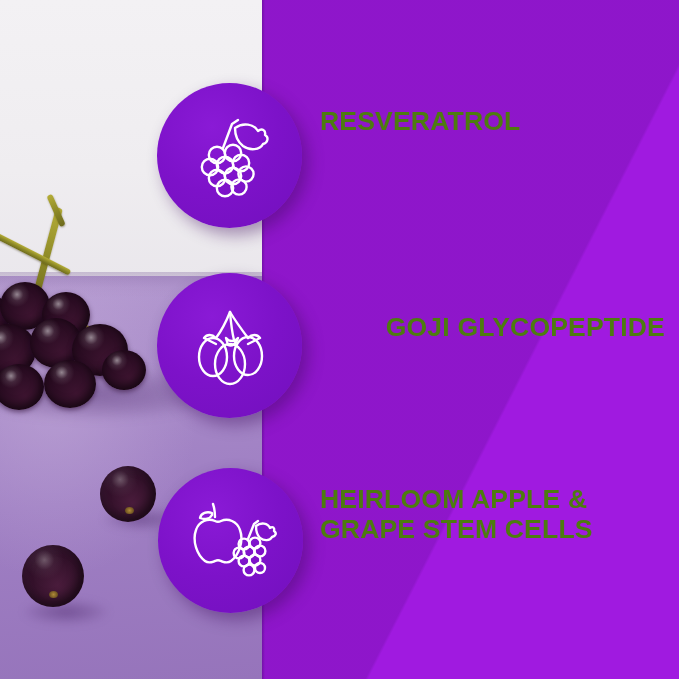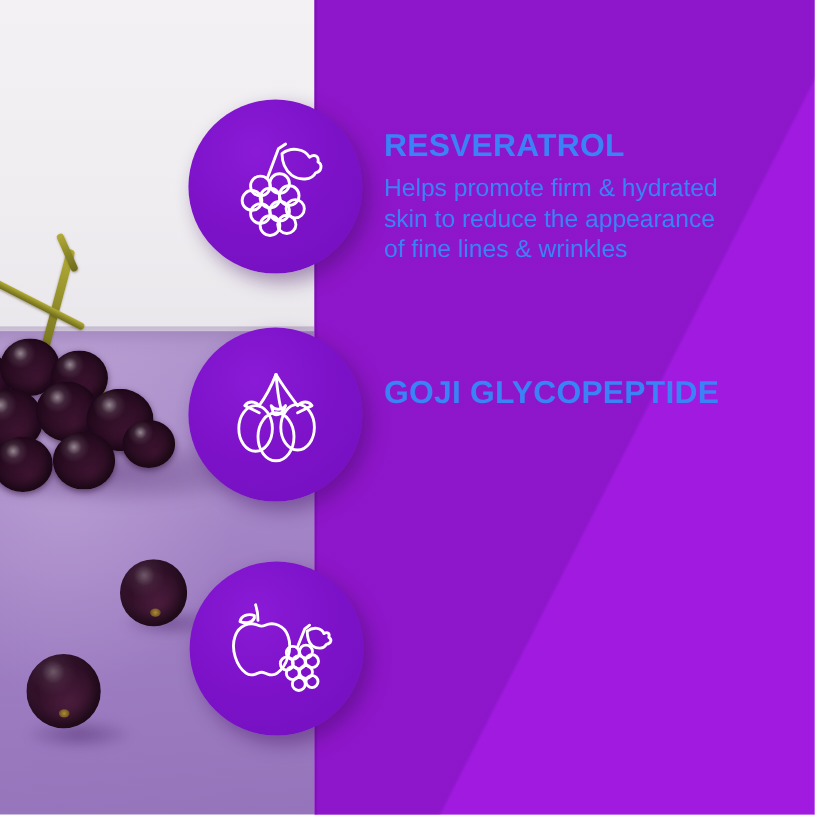--- a/index.html
+++ b/index.html
@@ -150,21 +150,21 @@
     display: flex;
     align-items: center;
     justify-content: center;
   }
   .badge svg { display: block; }
 
   .copy {
     position: absolute;
     left: 320px;
     width: 345px;
-    color: #3b82f6;
+    color: #4d7c0f;
   }
   .headline {
     font-size: 26.5px;
     font-weight: 700;
     letter-spacing: 0.2px;
     line-height: 1.12;
     margin: 0 0 7px 0;
     text-transform: uppercase;
     white-space: pre-line;
   }
@@ -239,44 +239,41 @@
         <circle cx="28" cy="59" r="8.2"></circle>
         <circle cx="35" cy="70" r="8.2"></circle>
         <circle cx="51" cy="68" r="8.2"></circle>
         <circle cx="64" cy="66" r="7.6"></circle>
         <circle cx="43" cy="80" r="8.2"></circle>
         <circle cx="57" cy="79" r="7.6"></circle>
       </svg>
     </div>
     <div class="copy" style="top:107px;">
       <div class="headline">RESVERATROL</div>
-      <div class="body">Helps promote firm &amp; hydrated
-skin to reduce the appearance
-of fine lines &amp; wrinkles</div>
     </div>
   </div>
 
   <div class="row" style="top:0;">
     <div class="badge" style="left:157px; top:273px;">
       <svg width="96" height="96" viewBox="0 0 96 96" fill="none" stroke="#ffffff" stroke-width="2.4" stroke-linecap="round" stroke-linejoin="round">
 
         <path d="M48 14 C44 24 40 32 34 40"></path>
         <path d="M48 14 C49 26 50 34 52 42"></path>
         <path d="M48 14 C54 24 60 32 66 40"></path>
 
         <path d="M34 40 C30 36 25 36 22 40 C26 42 30 44 34 46"></path>
         <path d="M66 40 C70 36 75 36 78 40 C74 42 70 44 66 46"></path>
         <path d="M44 40 C47 44 53 44 56 40 C54 46 50 49 46 47 Z"></path>
 
         <ellipse cx="31" cy="59" rx="14" ry="19"></ellipse>
         <ellipse cx="66" cy="58" rx="14" ry="19"></ellipse>
         <ellipse cx="48" cy="66" rx="15" ry="20"></ellipse>
       </svg>
     </div>
-    <div class="copy" style="top:313px;">
+    <div class="copy" style="top:313px;text-align:right;">
       <div class="headline">GOJI GLYCOPEPTIDE</div>
     </div>
   </div>
 
   <div class="row" style="top:0;">
     <div class="badge" style="left:158px; top:468px;">
       <svg width="100" height="100" viewBox="0 0 100 100" fill="none" stroke="#ffffff" stroke-width="2.4" stroke-linecap="round" stroke-linejoin="round">
 
         <g>
           <path d="M34 26 C34 20 33 16 32 13"></path>
@@ -293,16 +290,18 @@
           <circle cx="79" cy="60" r="5.4"></circle>
           <circle cx="58" cy="62" r="5.4"></circle>
           <circle cx="63" cy="70" r="5.4"></circle>
           <circle cx="74" cy="69" r="5.4"></circle>
           <circle cx="68" cy="79" r="5.4"></circle>
           <circle cx="79" cy="77" r="5"></circle>
         </g>
       </svg>
     </div>
     <div class="copy" style="top:485px;">
+      <div class="headline">HEIRLOOM APPLE &amp;
+GRAPE STEM CELLS</div>
     </div>
   </div>
 
 </div>
 
 </body></html>

